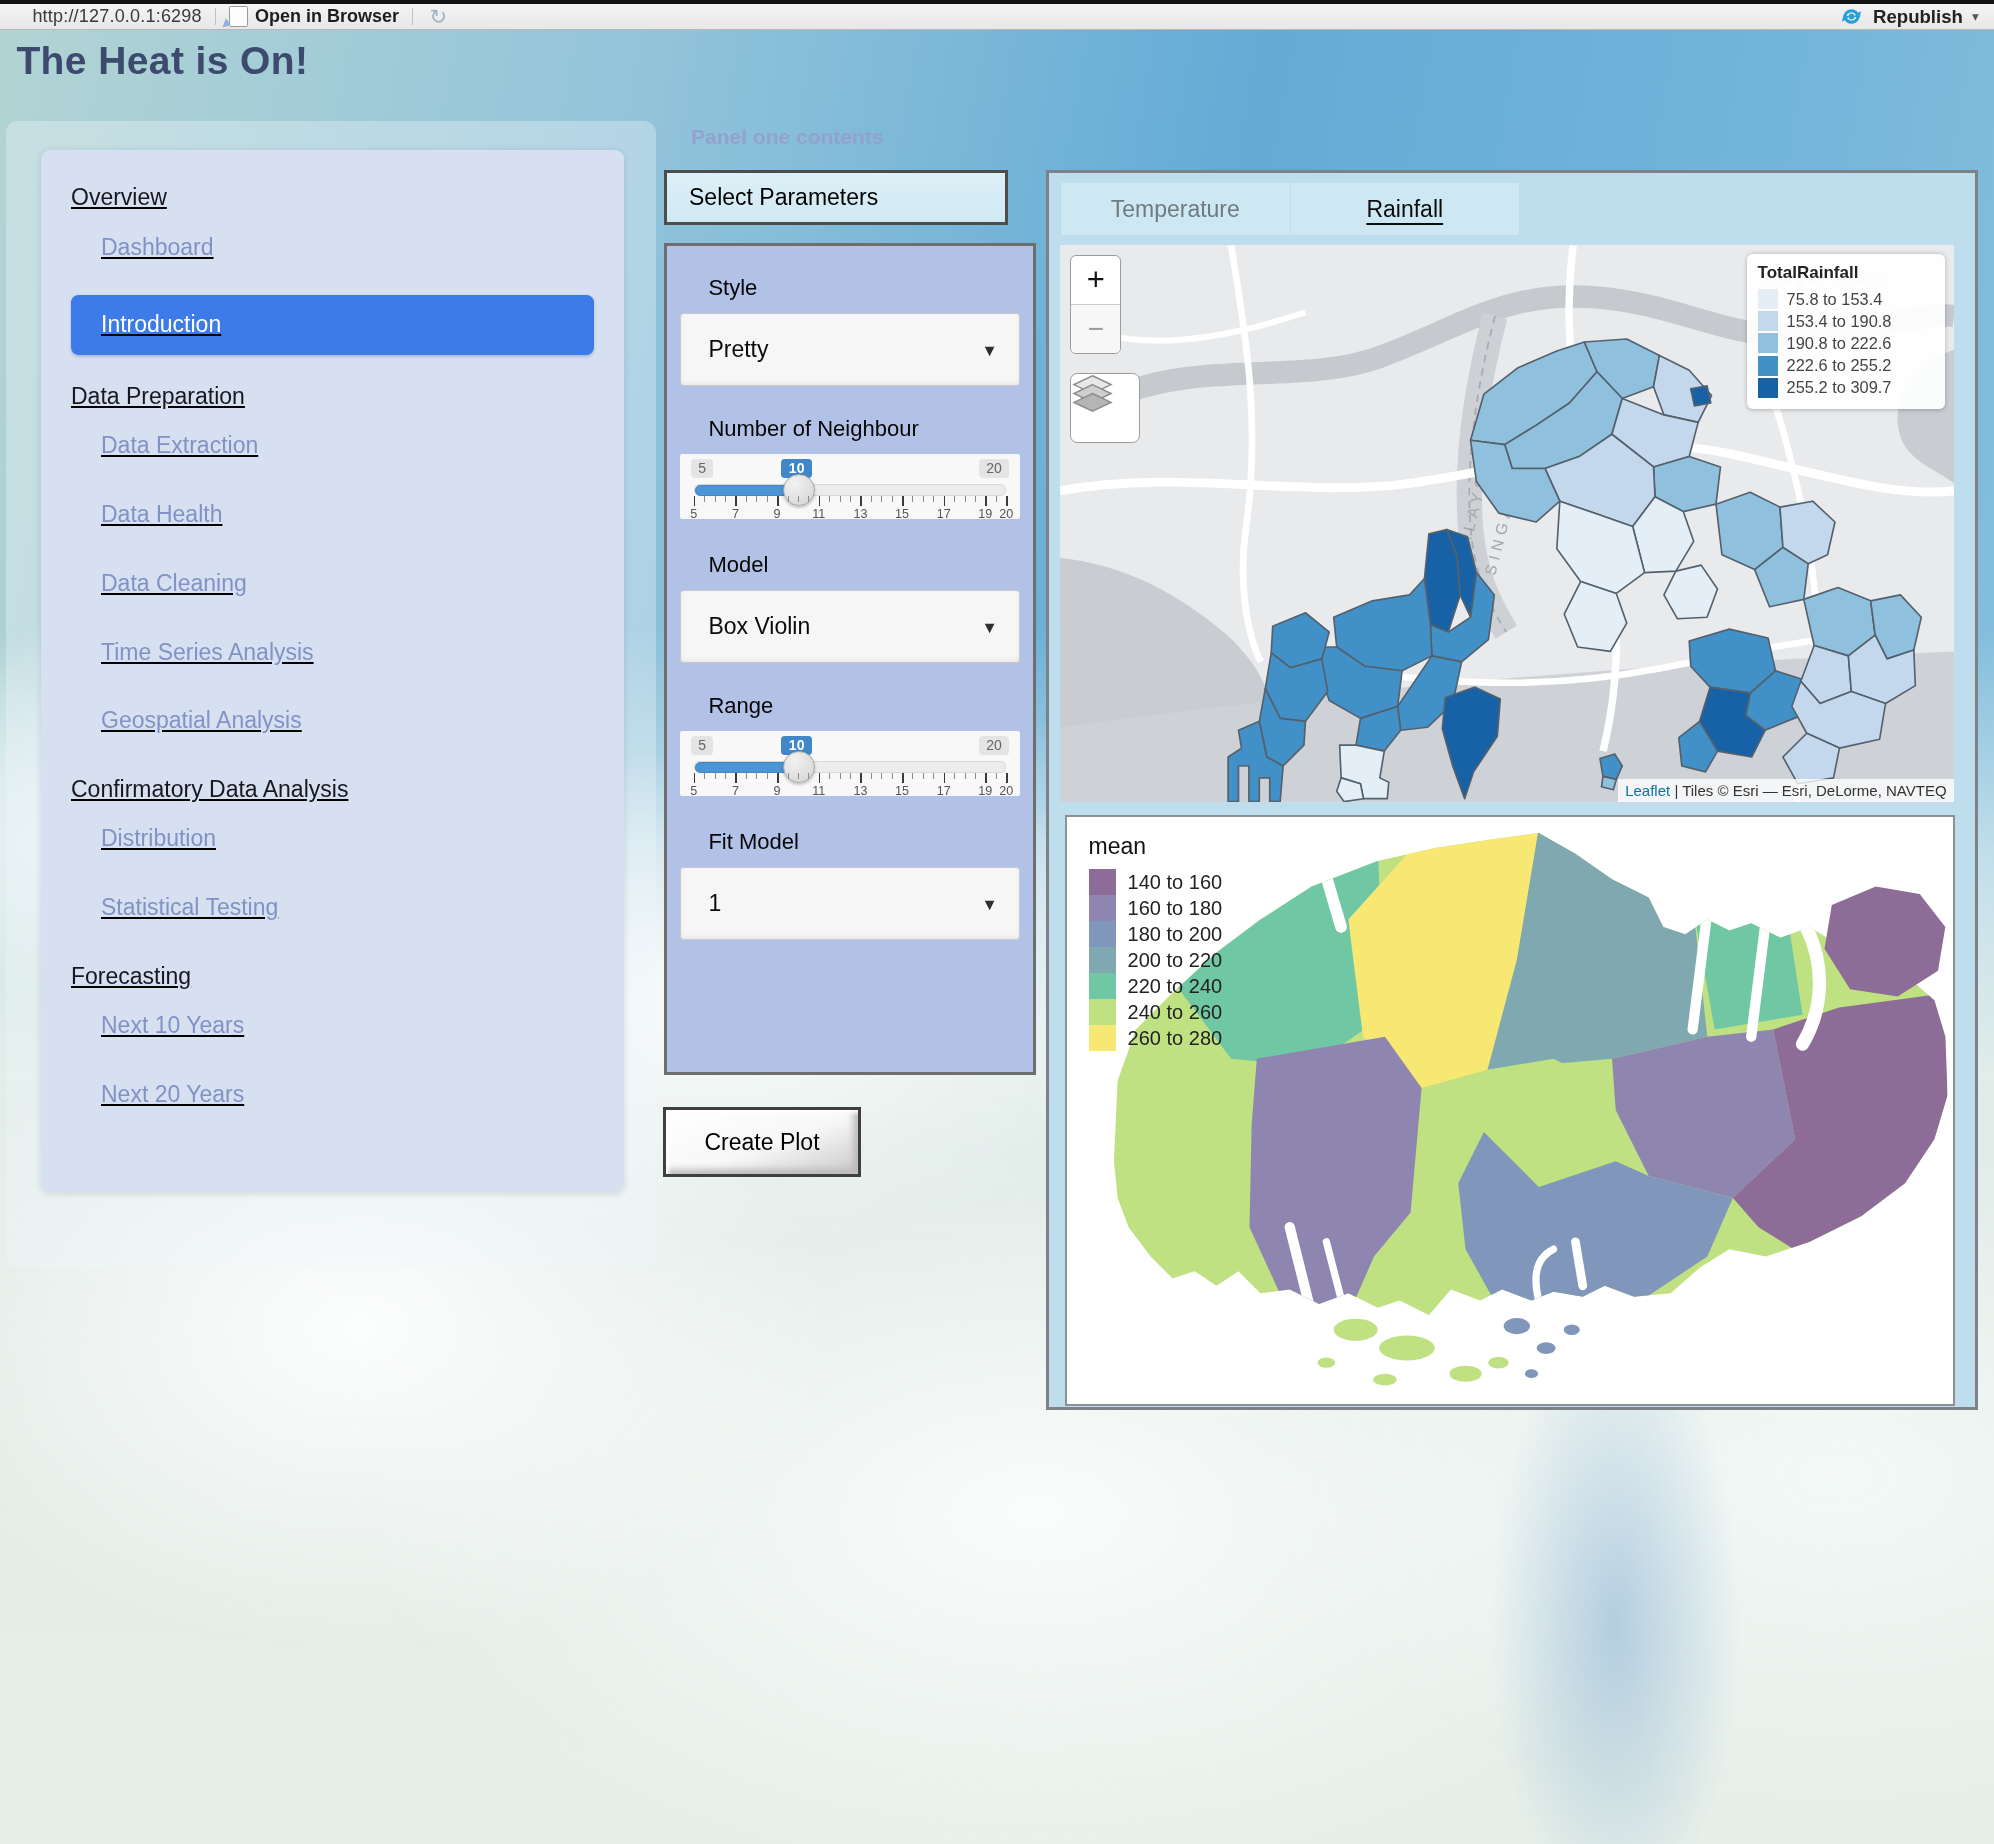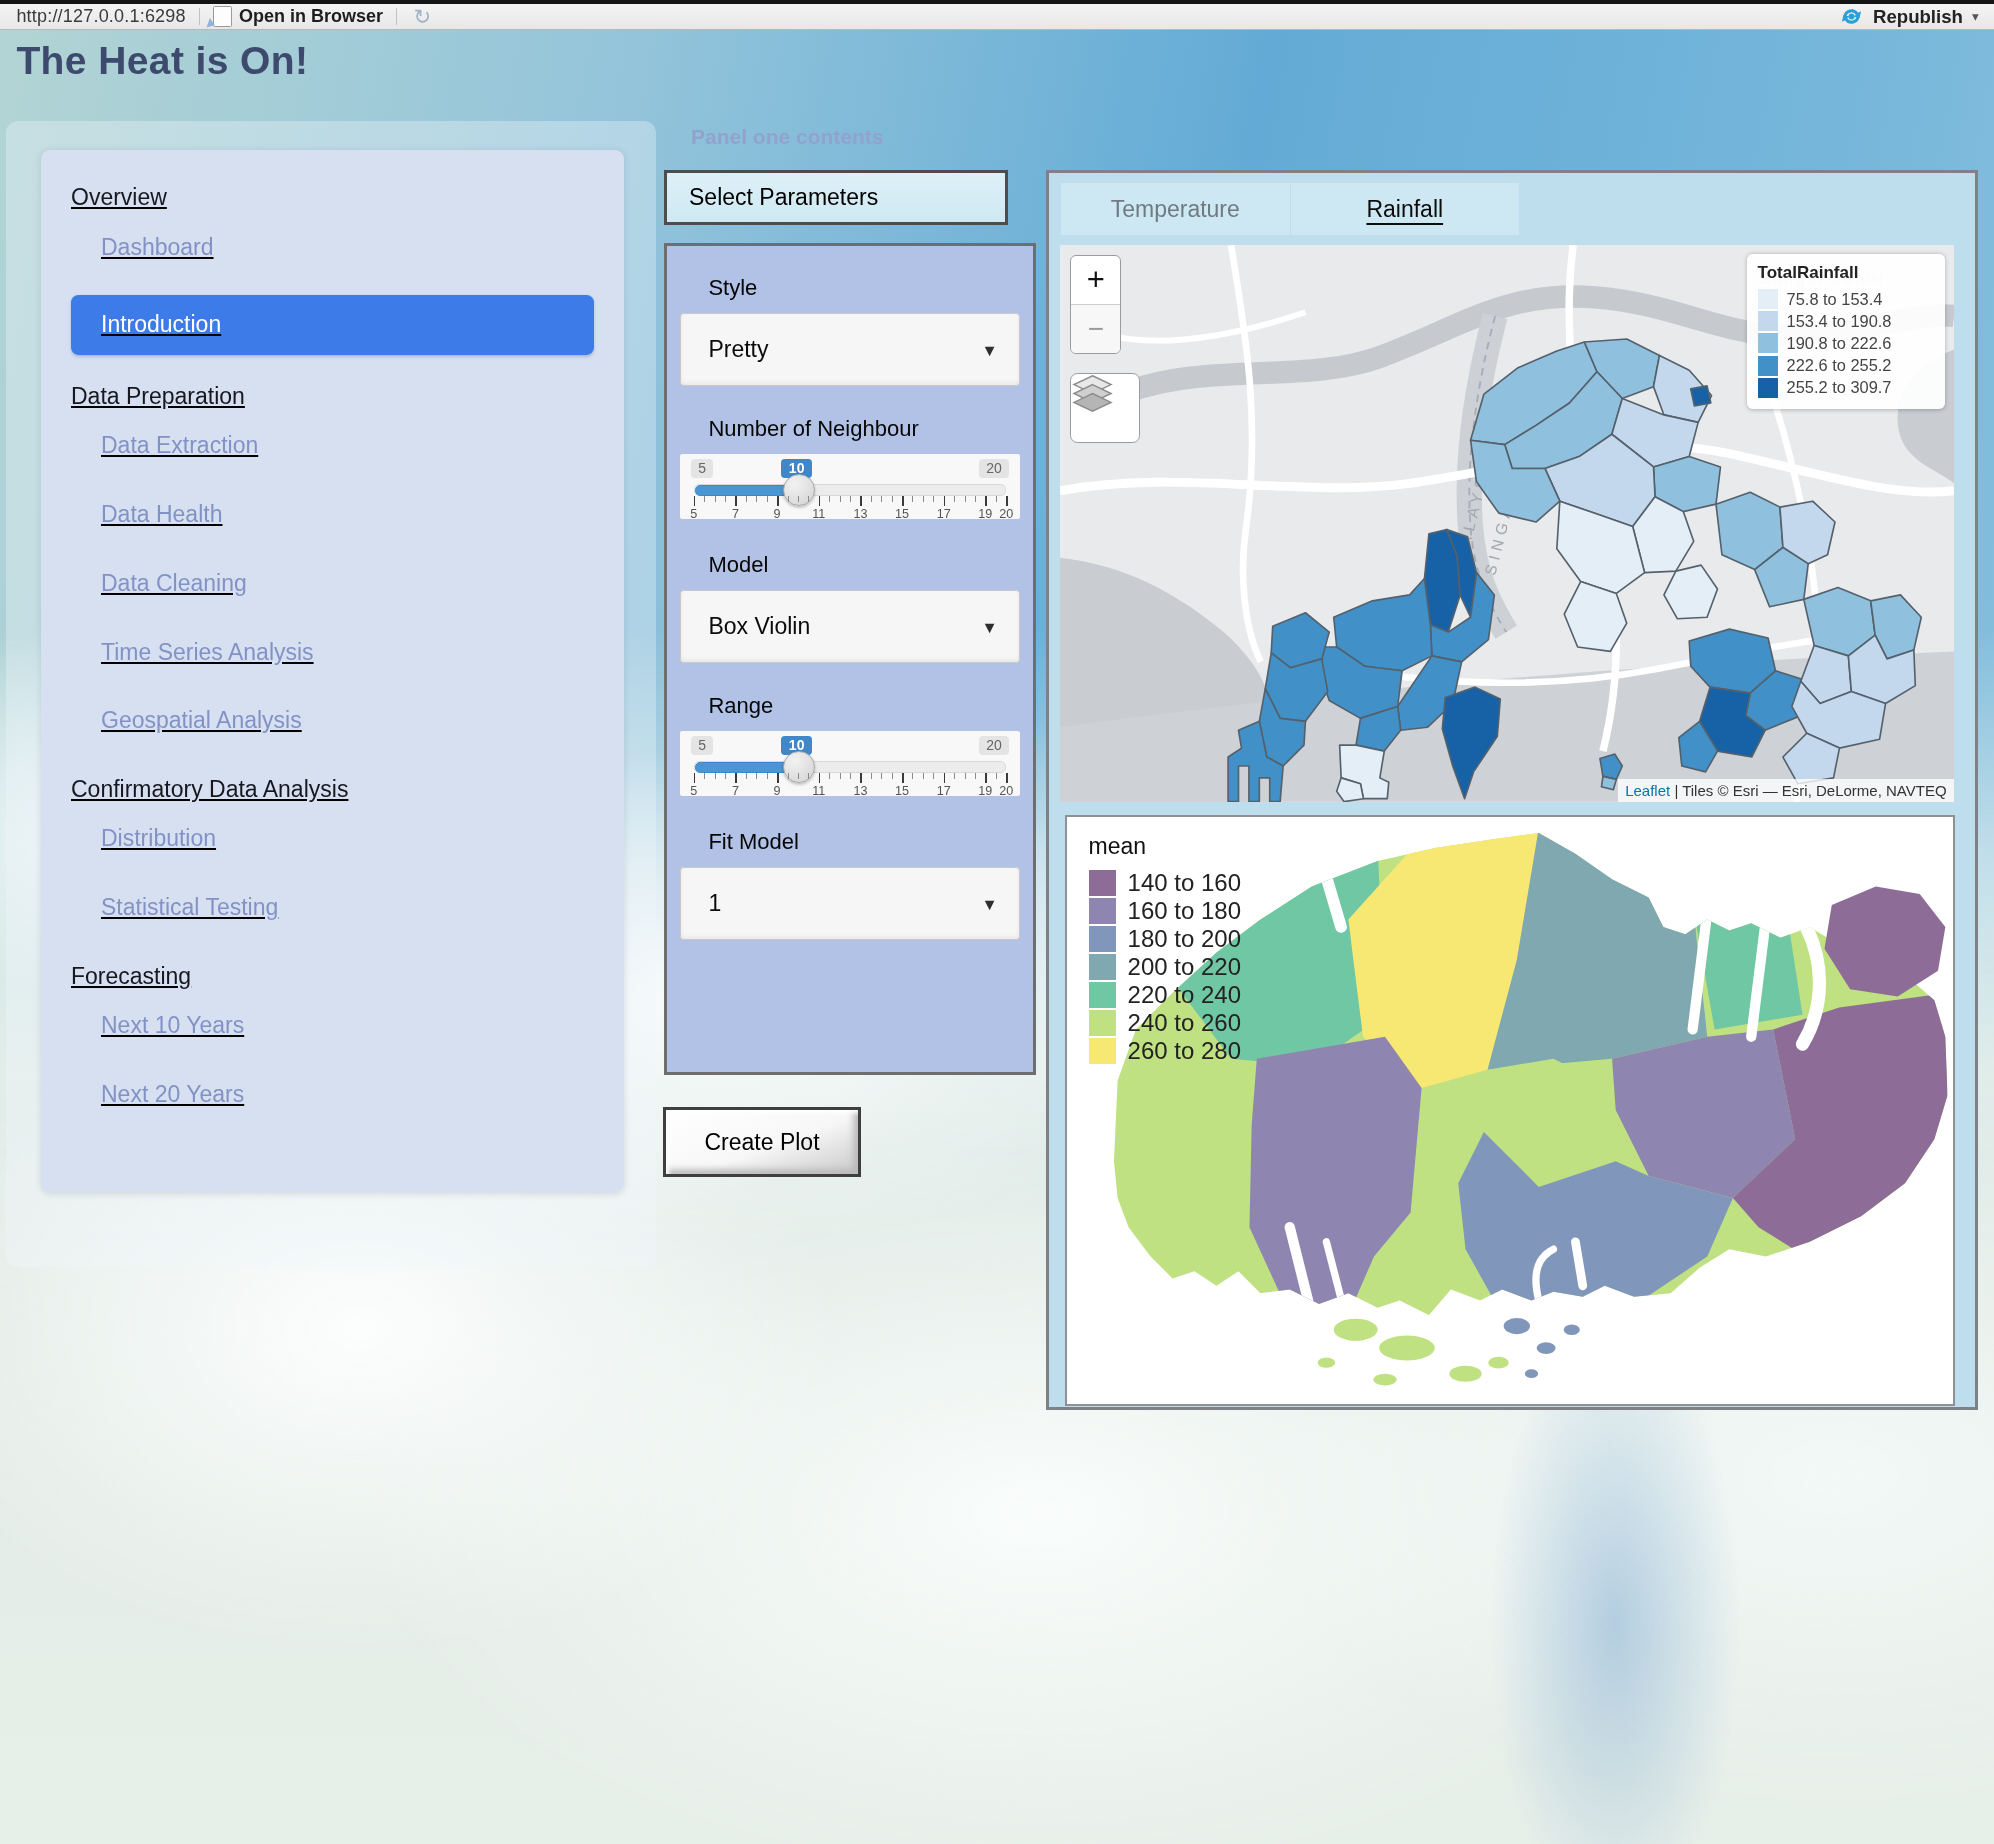--- a/index.html
+++ b/index.html
@@ -13,21 +13,21 @@
       radial-gradient(193px 461px at 81% 88%, rgba(110,160,205,.45), rgba(110,160,205,0) 65%),
       radial-gradient(744px 506px at 18% 72%, rgba(253,254,254,.98), rgba(255,255,255,0) 64%),
       radial-gradient(1116px 610px at 52% 82%, rgba(250,253,252,.96), rgba(255,255,255,0) 60%),
       radial-gradient(893px 521px at 92% 80%, rgba(244,250,248,.92), rgba(255,255,255,0) 64%),
       linear-gradient(180deg, rgba(255,255,255,0) 0%, rgba(255,255,255,0) 34%, rgba(240,247,244,.55) 46%, rgba(229,239,234,.95) 58%, #e2ebe6 70%, #e7efe9 100%),
       linear-gradient(100deg, #b2d4d4 0%, #93c4da 28%, #63abd6 55%, #74b5da 78%, #8cc3de 100%);
   }
   
   .toolbar{position:absolute;left:0;top:0;right:0;height:30px;background:linear-gradient(180deg,#f4f4f4,#e7e7e7);
     border-top:4.5px solid #141414;border-bottom:0.7px solid #b8b8b8;display:flex;align-items:center;padding:0 16.4px;box-sizing:border-box;}
-  .tb-url{font-size:18px;color:#3a3a3a;letter-spacing:0.2px;}
+  .tb-url{font-size:18px;color:#3a3a3a;letter-spacing:0.2px;margin-left:16px;}
   .tb-sep{width:0.7px;height:16.4px;background:#c2c2c2;margin:0 13.4px;}
   .tb-pageicon{width:16.4px;height:19.3px;background:#fdfdfd;border:1.5px solid #9a9a9a;border-radius:1.5px;position:relative;margin-right:7.4px;}
   .tb-pageicon::after{content:"";position:absolute;left:-6px;bottom:-3px;width:0;height:0;border-left:7.4px solid #8fb3d9;border-top:5.2px solid transparent;border-bottom:5.2px solid transparent;transform:rotate(20deg);}
   .tb-open{font-size:18px;color:#1d1d1d;font-weight:700;}
   .tb-refresh{font-size:21px;color:#9fb4c4;margin-left:3px;}
   .tb-right{margin-left:auto;display:flex;align-items:center;gap:9px;}
   .tb-republish{font-size:18.6px;color:#222;font-weight:600;}
   .tb-caret{font-size:13.4px;color:#555;}
   
   .page-title{position:absolute;left:16.4px;top:39px;font-size:39px;font-weight:600;color:#3d4a6e;letter-spacing:0.4px;}
@@ -94,21 +94,21 @@
   .attribution{position:absolute;right:0;bottom:0;background:rgba(255,255,255,.78);padding:3px 7.4px;font-size:15px;color:#333;}
   .attribution .leaflet-link{color:#0078a8;}
   
   .mean-box{position:absolute;left:15.6px;top:642px;width:890px;height:591px;box-sizing:border-box;background:#fff;
     border:2.2px solid #8d9094;}
   .mean-box svg{position:absolute;left:0;top:0;}
   .mean-legend{position:absolute;left:22px;top:16.4px;}
   .mean-legend .title{font-size:23px;color:#111;margin-bottom:9px;}
   .mean-legend .leg-row{margin-bottom:0;}
   .mean-legend .leg-swatch{width:27px;height:26px;margin-right:12px;}
-  .mean-legend .leg-label{font-size:24px;color:#222;}
+  .mean-legend .leg-label{font-size:20px;color:#222;}
   
   .b1{fill:var(--b1);} .b2{fill:var(--b2);} .b3{fill:var(--b3);} .b4{fill:var(--b4);} .b5{fill:var(--b5);}
   .m1{fill:var(--m1);} .m2{fill:var(--m2);} .m3{fill:var(--m3);} .m4{fill:var(--m4);} .m5{fill:var(--m5);} .m6{fill:var(--m6);} .m7{fill:var(--m7);}
   .region{stroke:#54616c;stroke-width:2.2;stroke-linejoin:round;}
 </style>
 </head>
 <body>
 
 <div class="toolbar">
   <span class="tb-url">http://127.0.0.1:6298</span>

